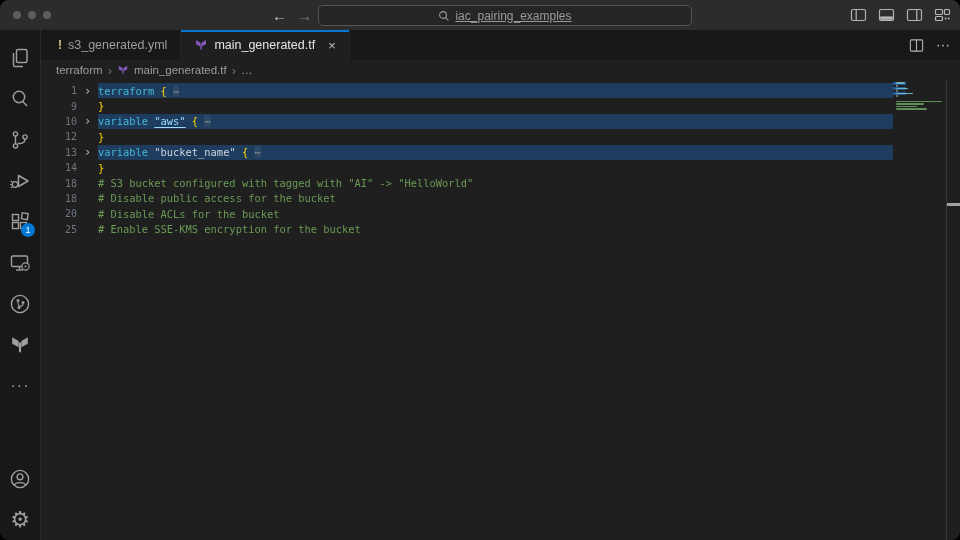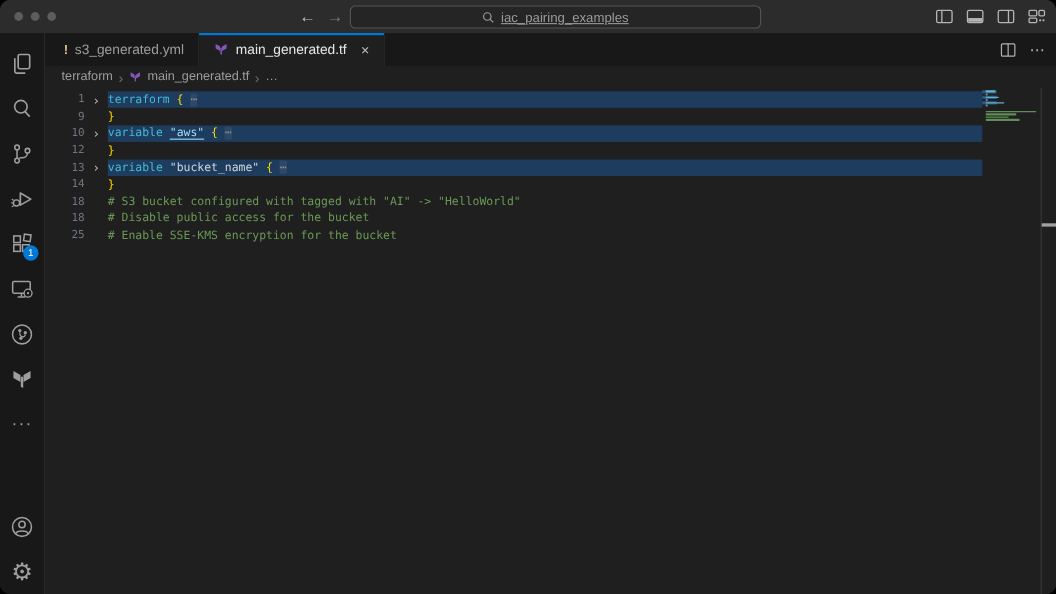--- a/index.html
+++ b/index.html
@@ -231,20 +231,21 @@
       <div class="code-area">
         <div class="lines">
             <div class="code-row"><div class="ln">1</div><div class="fold-col">›</div><div class="line-content hl"><span class="tok-kw">terraform </span><span class="tok-br">{ </span><span class="tok-fd">⋯</span></div></div>
             <div class="code-row"><div class="ln">9</div><div class="fold-col"></div><div class="line-content"><span class="tok-br">}</span></div></div>
             <div class="code-row"><div class="ln">10</div><div class="fold-col">›</div><div class="line-content hl"><span class="tok-kw">variable </span><span class="tok-strl">"aws"</span><span class="tok-str"> </span><span class="tok-br">{ </span><span class="tok-fd">⋯</span></div></div>
             <div class="code-row"><div class="ln">12</div><div class="fold-col"></div><div class="line-content"><span class="tok-br">}</span></div></div>
             <div class="code-row"><div class="ln">13</div><div class="fold-col">›</div><div class="line-content hl"><span class="tok-kw">variable </span><span class="tok-str">"bucket_name"</span><span class="tok-str"> </span><span class="tok-br">{ </span><span class="tok-fd">⋯</span></div></div>
             <div class="code-row"><div class="ln">14</div><div class="fold-col"></div><div class="line-content"><span class="tok-br">}</span></div></div>
             <div class="code-row"><div class="ln">18</div><div class="fold-col"></div><div class="line-content"><span class="tok-cm"># S3 bucket configured with tagged with "AI" -&gt; "HelloWorld"</span></div></div>
             <div class="code-row"><div class="ln">18</div><div class="fold-col"></div><div class="line-content"><span class="tok-cm"># Disable public access for the bucket</span></div></div>
+            <div class="code-row"><div class="ln">20</div><div class="fold-col"></div><div class="line-content"><span class="tok-cm"># Disable ACLs for the bucket</span></div></div>
             <div class="code-row"><div class="ln">25</div><div class="fold-col"></div><div class="line-content"><span class="tok-cm"># Enable SSE-KMS encryption for the bucket</span></div></div>
           </div>
         <div class="minimap">
             <div class="mm-row">
               <div class="mm-mark"></div>
               <div class="mm-bar" style="width: 9px; background: rgb(105, 176, 196);"></div>
             </div>
             <div class="mm-row">
               <div class="mm-bar" style="width: 2px; background: rgb(138, 138, 138);"></div>
             </div>

